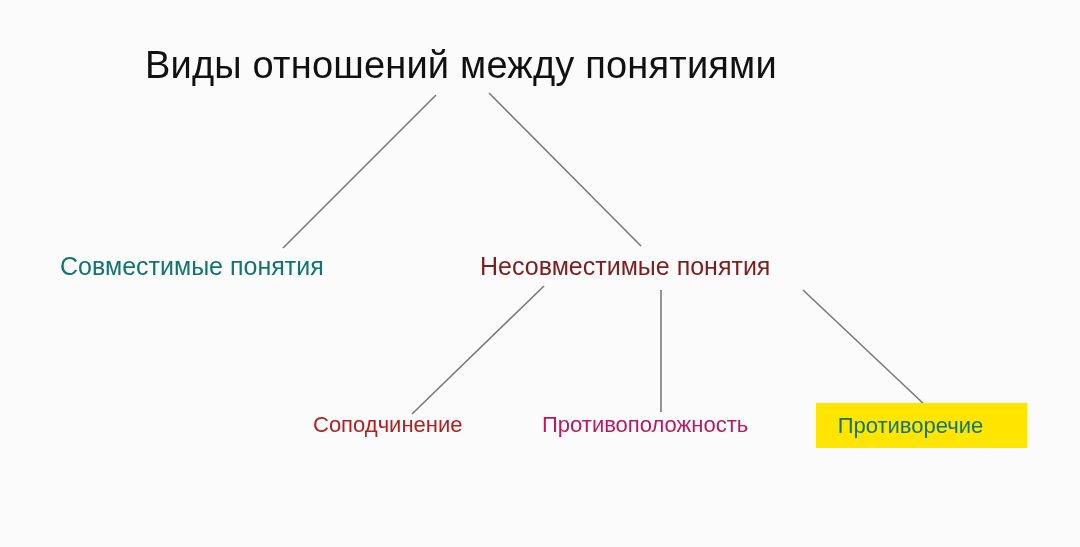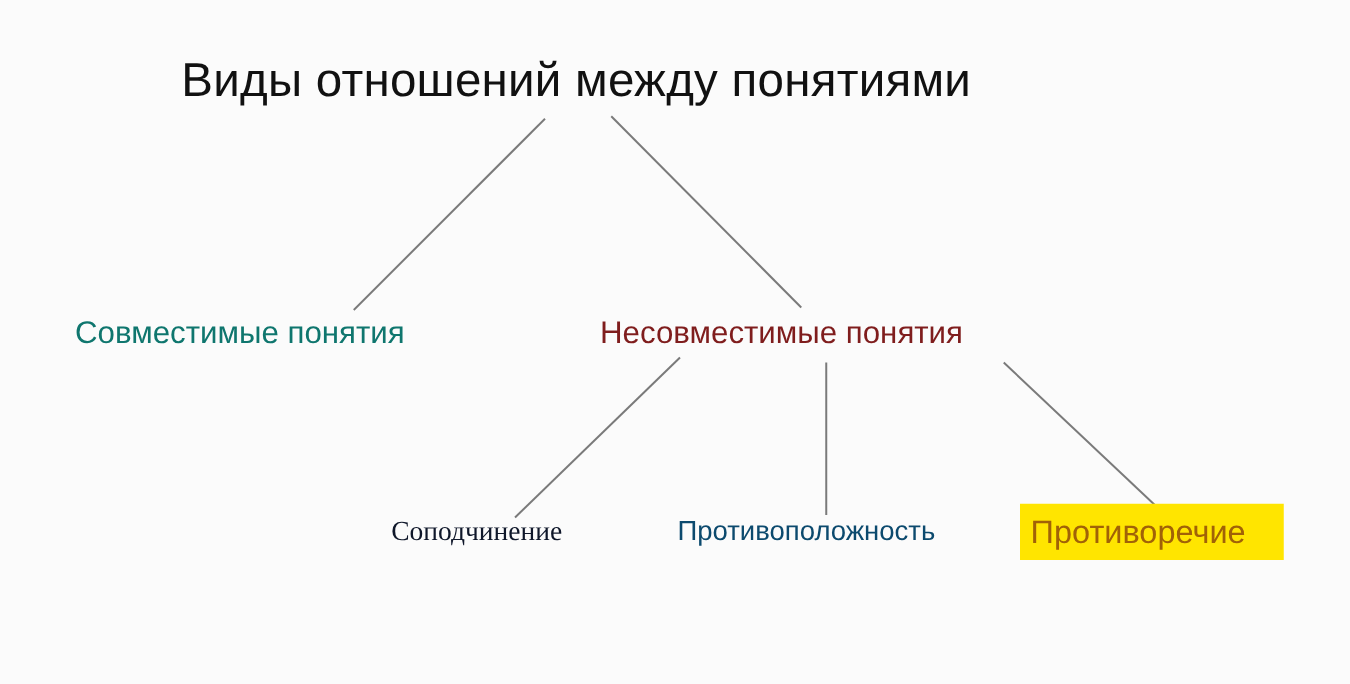--- a/index.html
+++ b/index.html
@@ -49,48 +49,47 @@
   #node-incompatible {
     left: 480px;
     top: 254px;
     font-size: 25px;
     color: #7f1d1d;
   }
   #node-subordination {
     left: 313px;
     top: 414px;
     font-size: 22px;
-    color: #0f172a;
-    font-family: Liberation Serif, serif;
+    color: #b91c1c;
   }
   #node-opposition {
     left: 542px;
     top: 414px;
     font-size: 22px;
-    color: #0c4a6e;
+    color: #be185d;
   }
   #node-contradiction-box {
     position: absolute;
     left: 816px;
     top: 403px;
     width: 211px;
     height: 45px;
     background: #FFE500;
   }
   #node-contradiction-label {
     position: absolute;
     left: 0;
     top: 0;
     width: 189px;
     height: 45px;
     display: flex;
     align-items: center;
     justify-content: center;
-    font-size: 26px;
-    color: #a16207;
+    font-size: 22px;
+    color: #0f766e;
     white-space: nowrap;
   }
 </style>
 </head>
 <body style="background: rgb(251, 251, 251);">
 
 <div id="canvas" style="background: rgb(251, 251, 251);">
 
   <svg id="connectors" viewBox="0 0 1080 547" width="1080" height="547" xmlns="http://www.w3.org/2000/svg">
     <line x1="436" y1="95" x2="283" y2="248" stroke="#7a7a7a" stroke-width="1.6"></line>

